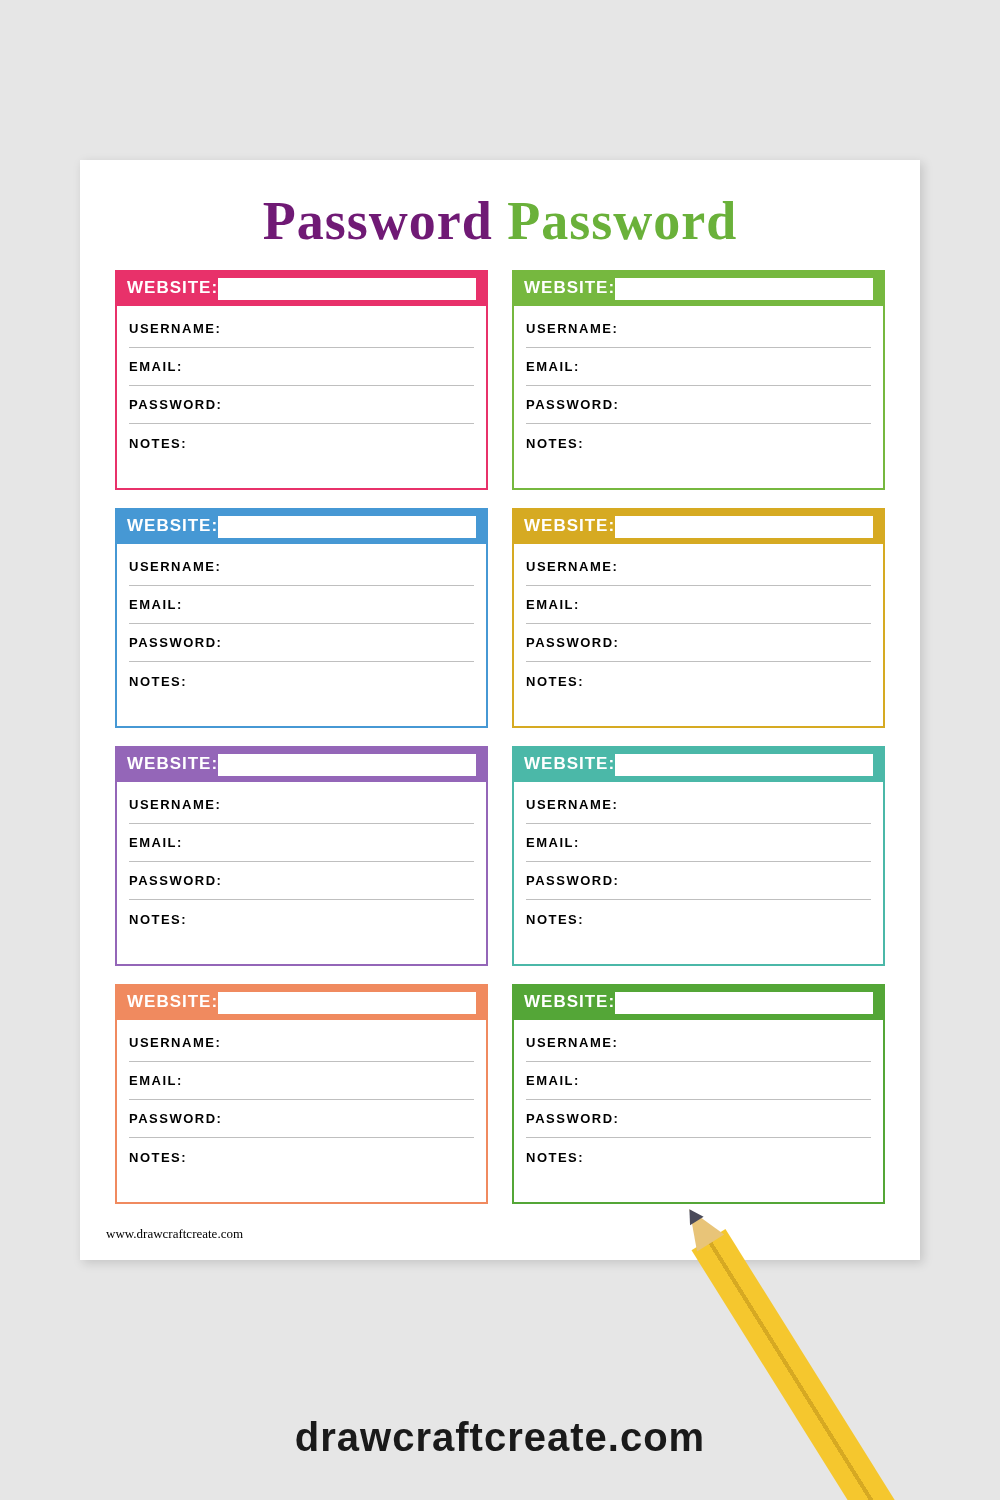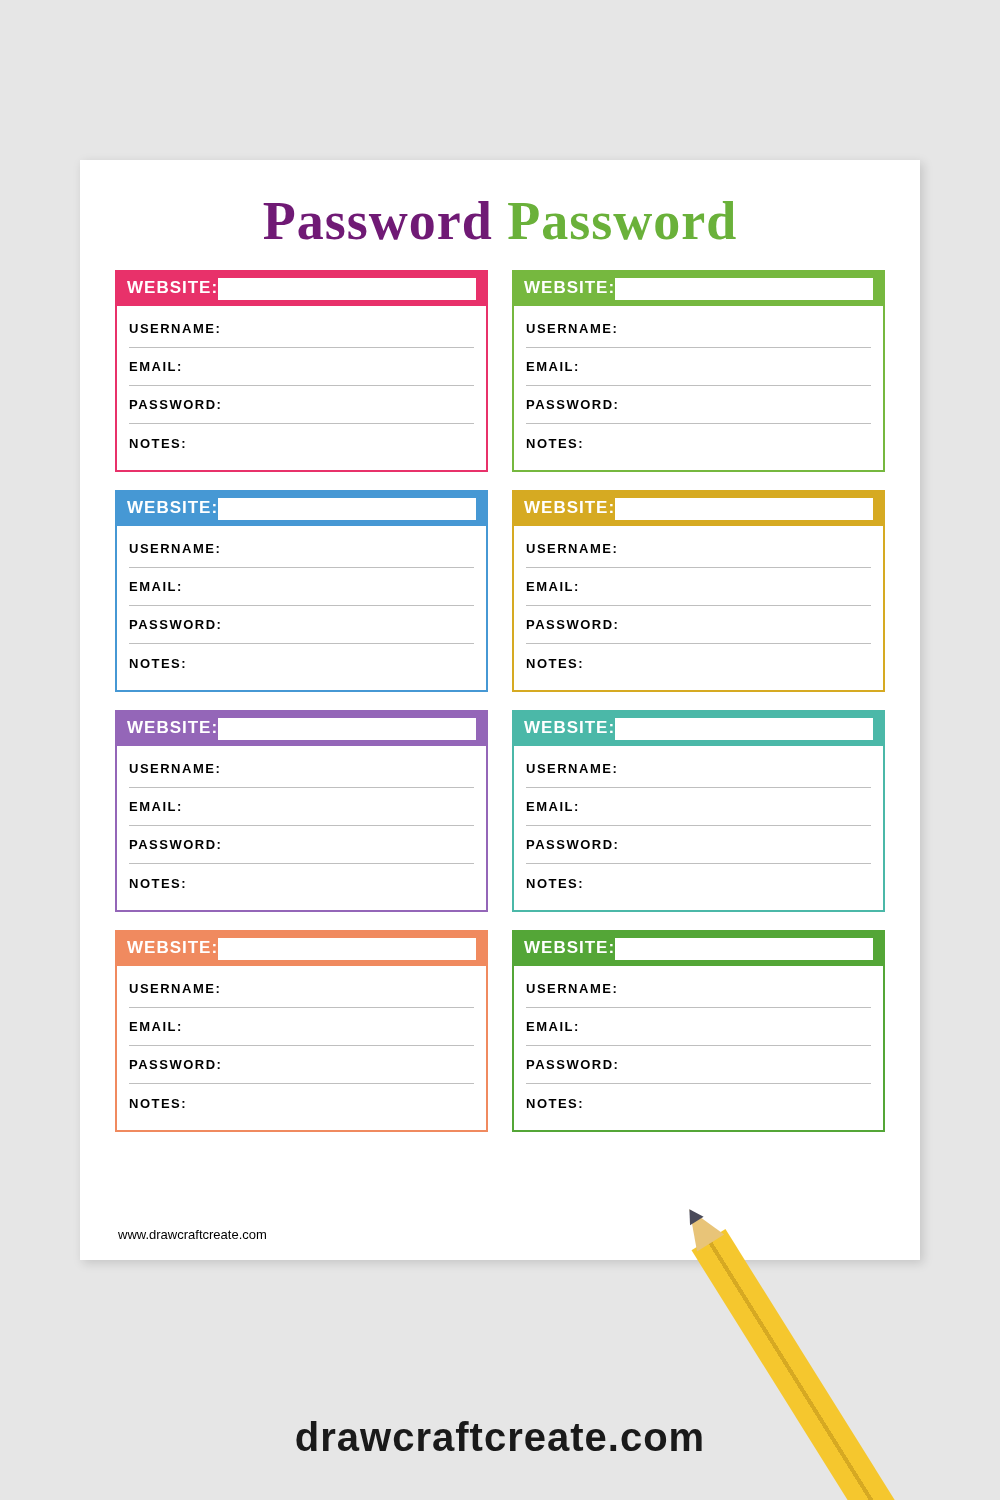--- a/index.html
+++ b/index.html
@@ -51,41 +51,42 @@
     font-weight: bold;
     font-size: 17px;
     letter-spacing: 1px;
   }
   .card-header-input {
     flex: 1;
     height: 22px;
     background: #fff;
   }
   .card-body {
-    padding: 4px 12px 8px 12px;
+    padding: 4px 12px 26px 12px;
   }
   .field {
     display: flex;
     align-items: center;
     height: 38px;
     border-bottom: 1px solid #bfbfbf;
   }
   .field:last-child { border-bottom: none; }
   .field-label {
     font-size: 13px;
     font-weight: bold;
     letter-spacing: 1.5px;
     color: #000;
   }
   .footer-url {
     position: absolute;
-    left: 38px;
+    left: 26px;
     bottom: 18px;
     font-size: 13px;
     color: #000;
+    font-family: Liberation Serif, serif;
   }
   .brand {
     position: absolute;
     left: 0;
     right: 0;
     bottom: 40px;
     text-align: center;
     font-size: 40px;
     font-weight: bold;
     letter-spacing: 1px;

